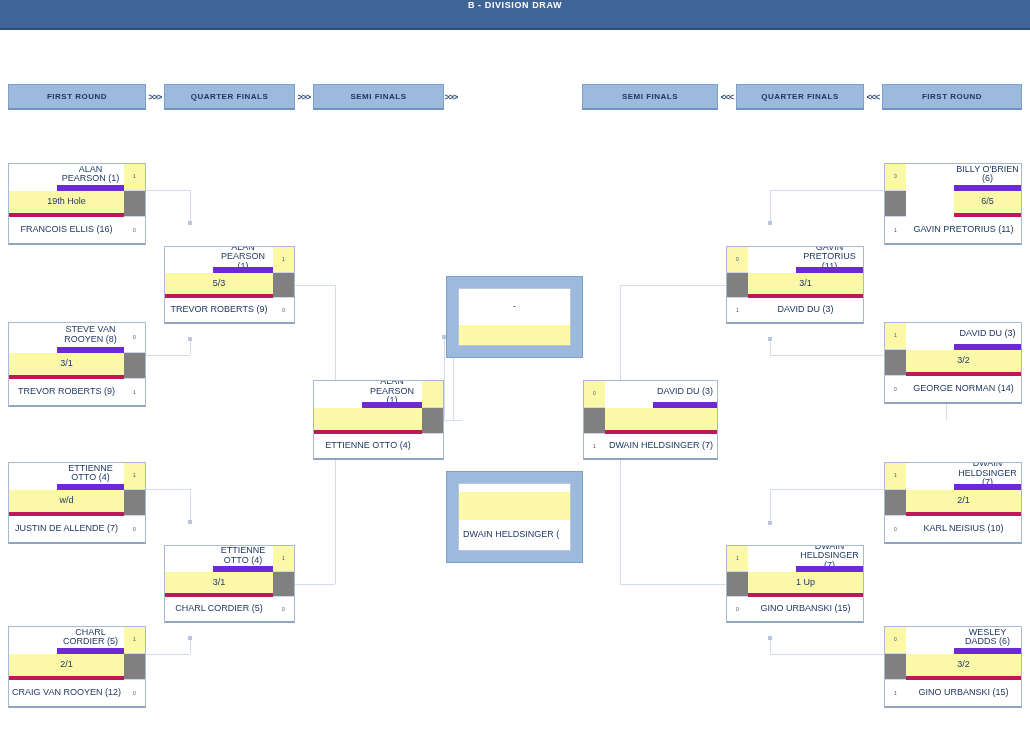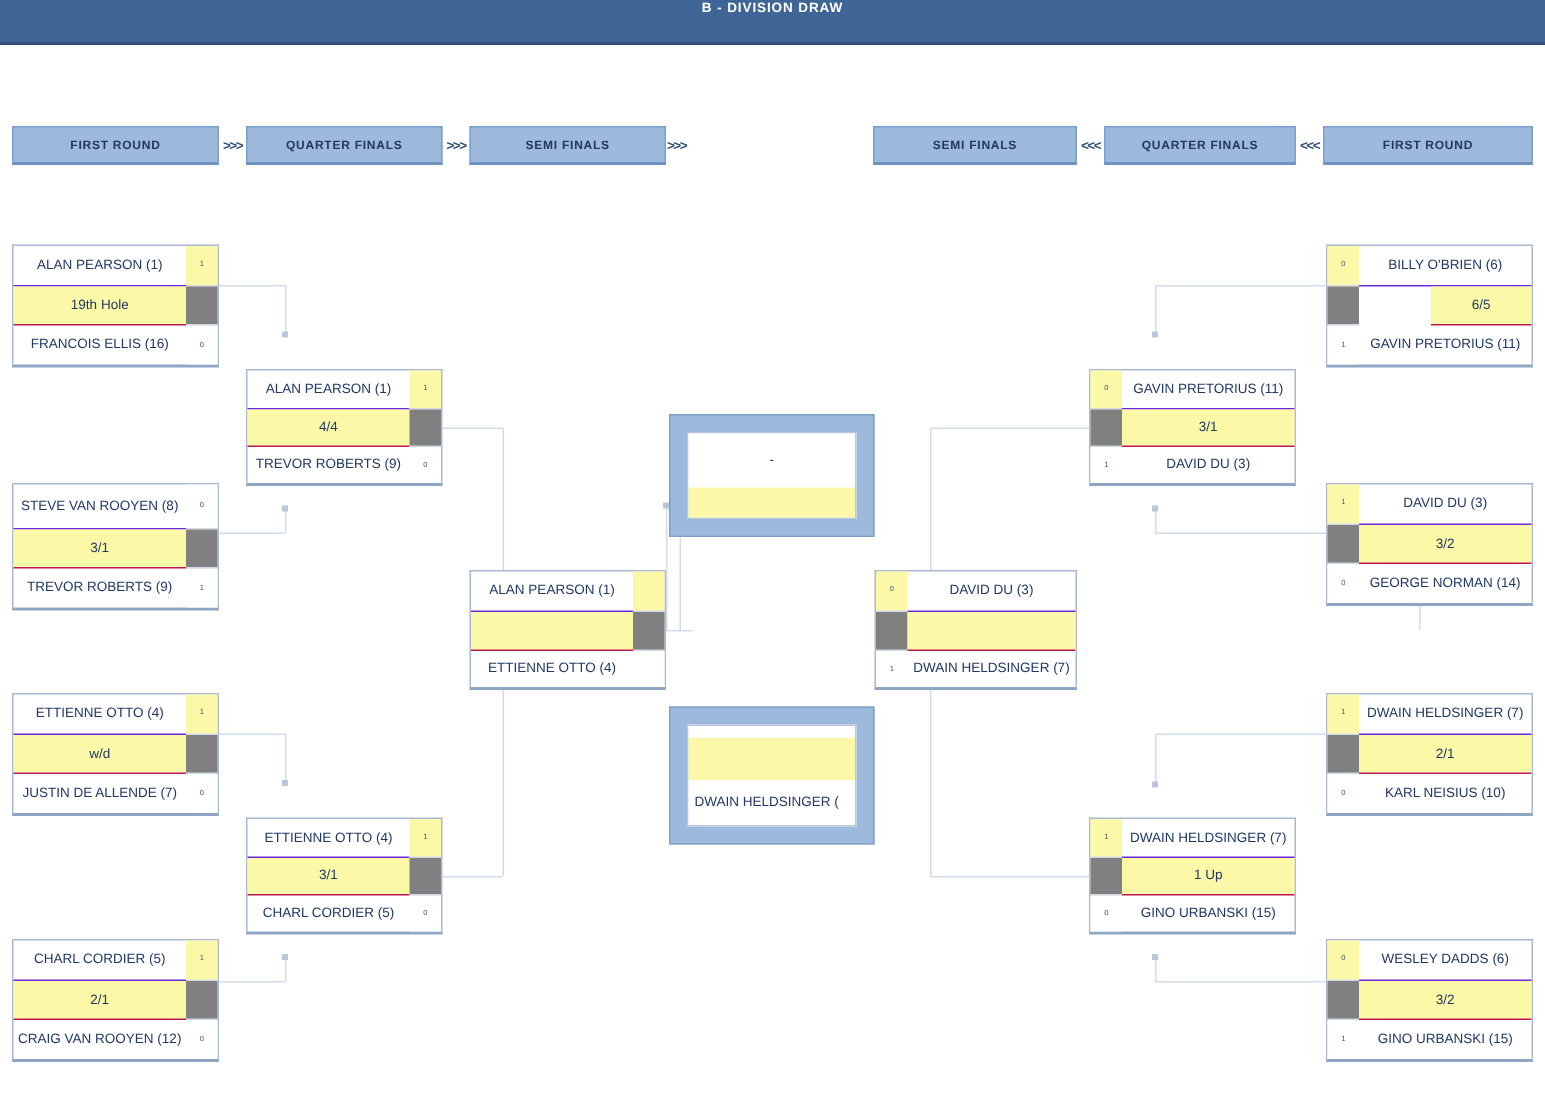--- a/index.html
+++ b/index.html
@@ -57,22 +57,22 @@
   .cell{
     box-sizing:border-box;
     display:flex;align-items:center;justify-content:center;
     text-align:center;
     color:#1f3864;
     line-height:1.05;
     overflow:hidden;
     white-space:normal;
     padding:0 2px;
   }
-  .rowA{border-bottom:1px solid #6d28d9;}
-  .rowB{border-bottom:1px solid #be185d;background:#fbf8a8;font-weight:normal;}
+  .rowA{border-bottom:6px solid #6d28d9;margin-left:48px;}
+  .rowB{border-bottom:4px solid #be185d;background:#fbf8a8;font-weight:normal;}
   .rowC{}
   .sc{font-size:5px;color:#44546a;}
   .sc.a{background:#fbf8a8;border-bottom:1px solid #cfd9e8;}
   .sc.b{background:#808080;border-bottom:1px solid #cfd9e8;}
   .sc.c{background:#ffffff;}
   .sc.a.plain{background:#ffffff;}
   
   .framed{
     position:absolute;
     box-sizing:border-box;
@@ -241,21 +241,21 @@
   <div class="scores">
     <div class="cell sc a" style="height:27px;">1</div>
     <div class="cell sc b" style="height:27px;"></div>
     <div class="cell sc c" style="height:26px;">0</div>
   </div>
 </div>
 
 <div class="match" style="left:164px;top:246px;width:131px;height:78px;">
   <div class="names">
     <div class="cell rowA" style="height:26px;">ALAN PEARSON (1)</div>
-    <div class="cell rowB" style="height:26px;">4/4</div>
+    <div class="cell rowB" style="height:26px;">5/3</div>
     <div class="cell rowC" style="height:24px;">TREVOR ROBERTS (9)</div>
   </div>
   <div class="scores">
     <div class="cell sc a" style="height:26px;">1</div>
     <div class="cell sc b" style="height:26px;"></div>
     <div class="cell sc c" style="height:24px;">0</div>
   </div>
 </div>
 
 <div class="match" style="left:164px;top:545px;width:131px;height:78px;">

